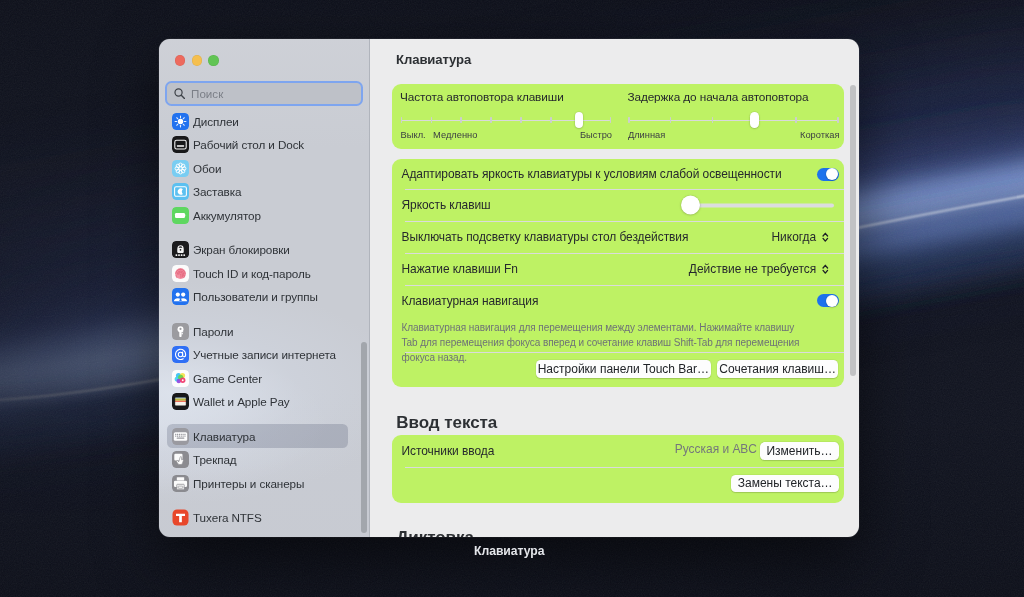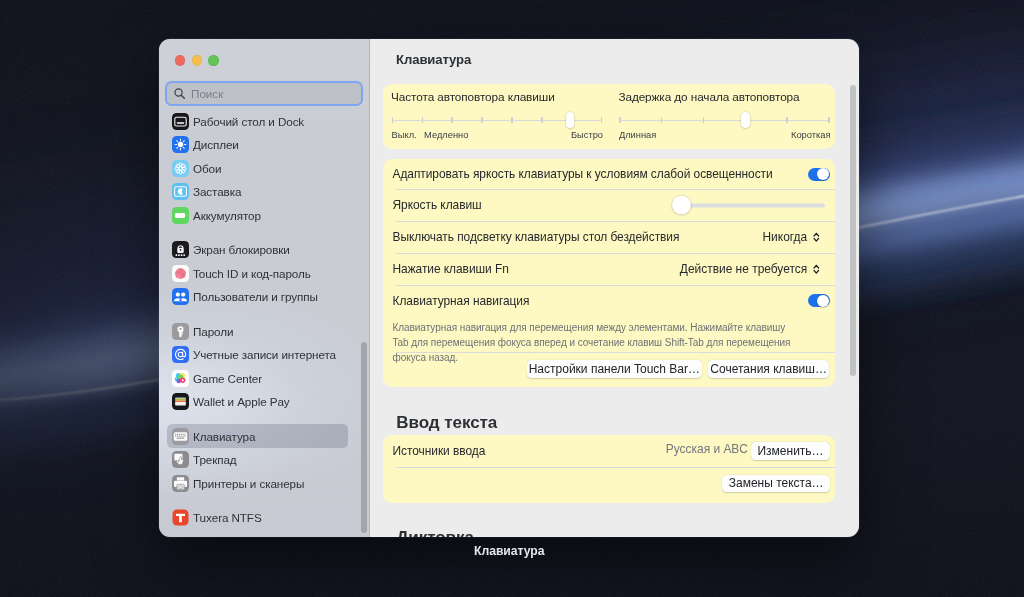--- a/index.html
+++ b/index.html
@@ -71,22 +71,22 @@
 
   #content {
     flex: 1 1 auto; background: #ececed; position: relative; overflow: hidden;
   }
   #ctitle {
     position: absolute; left: 26.1px; top: 12.5px; font-size: 13.1px; font-weight: bold;
     color: #2d3034; letter-spacing: -0.1px;
   }
   #cscroll { position: absolute; left: 0; right: 0; top: 0; bottom: 0; }
   .card {
-    position: absolute; left: 13px; width: 452.3px;
-    background: #fef9c3; border-radius: 9px;
+    position: absolute; left: 22px; width: 452.3px;
+    background: #bef264; border-radius: 9px;
   }
   .sectionhead {
     position: absolute; left: 26.3px; font-size: 17px; font-weight: bold; color: #2d3034; letter-spacing: -0.05px;
   }
   .sep { position: absolute; left: 13px; right: 0; height: 1px; background: #dadbdd; }
   .rowlbl { font-size: 11.95px; color: #26292d; letter-spacing: -0.05px; }
   .rowval { font-size: 11.95px; color: #26292d; }
 
   .toggle {
     position: absolute; width: 22.1px; height: 13px; border-radius: 6.5px;
@@ -255,42 +255,42 @@
       <svg class="sicon" viewBox="0 0 16 16">
         <circle cx="6.5" cy="6.5" r="5.1" fill="none" stroke="#3f4349" stroke-width="1.75"></circle>
         <line x1="10.4" y1="10.4" x2="15.0" y2="15.0" stroke="#3f4349" stroke-width="2.0" stroke-linecap="round"></line>
       </svg>
       <span class="sph">Поиск</span>
     </div>
     <div id="sblist">
         <div class="sbgroup">
           <div class="sbitem">
             <span class="ico"><svg viewBox="0 0 34 34" width="17" height="17">
-                <rect width="34" height="34" rx="8.4" fill="#18181a"></rect>
-                <rect x="5.6" y="8.4" width="22.8" height="17.6" rx="3.6" fill="none" stroke="#f4f4f4" stroke-width="2.2"></rect>
-                <rect x="9.6" y="18.4" width="14.8" height="2.9" rx="1.1" fill="#ffffff"></rect>
-              </svg></span>
-            <span class="lbl">Рабочий стол и Dock</span>
-          </div>
-          <div class="sbitem">
-            <span class="ico"><svg viewBox="0 0 34 34" width="17" height="17">
                 <rect width="34" height="34" rx="8.4" fill="#2272ef"></rect>
                 <circle cx="17" cy="17" r="5.4" fill="#fff"></circle>
                 <g stroke="#eaf1fe" stroke-width="2.1" stroke-linecap="round">
                   <line x1="17" y1="6.2" x2="17" y2="9.4"></line>
                   <line x1="17" y1="24.6" x2="17" y2="27.8"></line>
                   <line x1="6.2" y1="17" x2="9.4" y2="17"></line>
                   <line x1="24.6" y1="17" x2="27.8" y2="17"></line>
                   <line x1="9.4" y1="9.4" x2="11.6" y2="11.6"></line>
                   <line x1="22.4" y1="22.4" x2="24.6" y2="24.6"></line>
                   <line x1="9.4" y1="24.6" x2="11.6" y2="22.4"></line>
                   <line x1="22.4" y1="11.6" x2="24.6" y2="9.4"></line>
                 </g>
               </svg></span>
             <span class="lbl">Дисплеи</span>
+          </div>
+          <div class="sbitem">
+            <span class="ico"><svg viewBox="0 0 34 34" width="17" height="17">
+                <rect width="34" height="34" rx="8.4" fill="#18181a"></rect>
+                <rect x="5.6" y="8.4" width="22.8" height="17.6" rx="3.6" fill="none" stroke="#f4f4f4" stroke-width="2.2"></rect>
+                <rect x="9.6" y="18.4" width="14.8" height="2.9" rx="1.1" fill="#ffffff"></rect>
+              </svg></span>
+            <span class="lbl">Рабочий стол и Dock</span>
           </div>
           <div class="sbitem">
             <span class="ico"><svg viewBox="0 0 34 34" width="17" height="17">
                 <rect width="34" height="34" rx="8.4" fill="#79cdf2"></rect>
                 <g fill="none" stroke="#fff" stroke-width="1.9">
                   <circle cx="17" cy="9.6" r="3.5"></circle>
                   <circle cx="17" cy="24.4" r="3.5"></circle>
                   <circle cx="9.6" cy="17" r="3.5"></circle>
                   <circle cx="24.4" cy="17" r="3.5"></circle>
                   <circle cx="11.8" cy="11.8" r="3.5"></circle>

